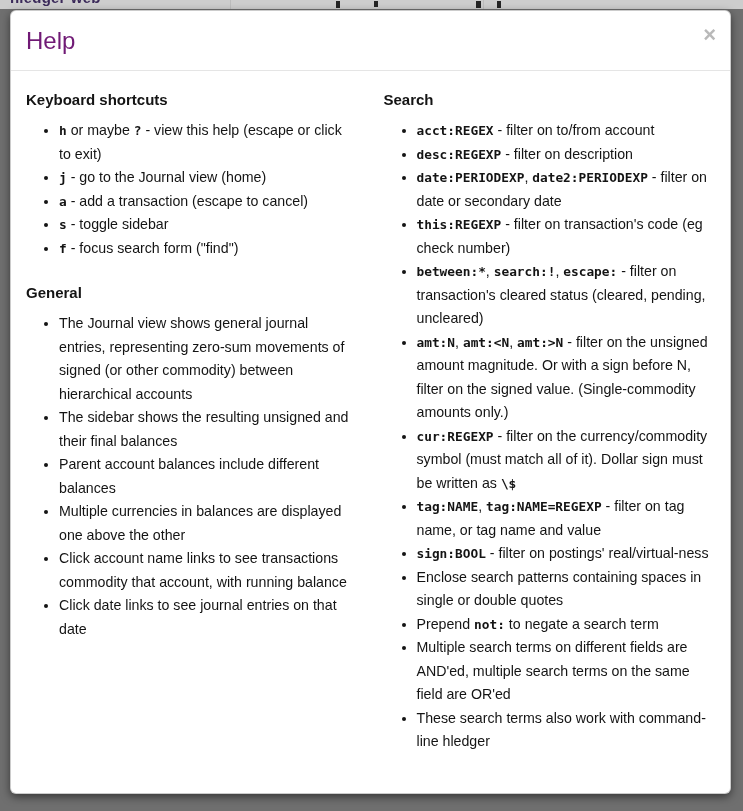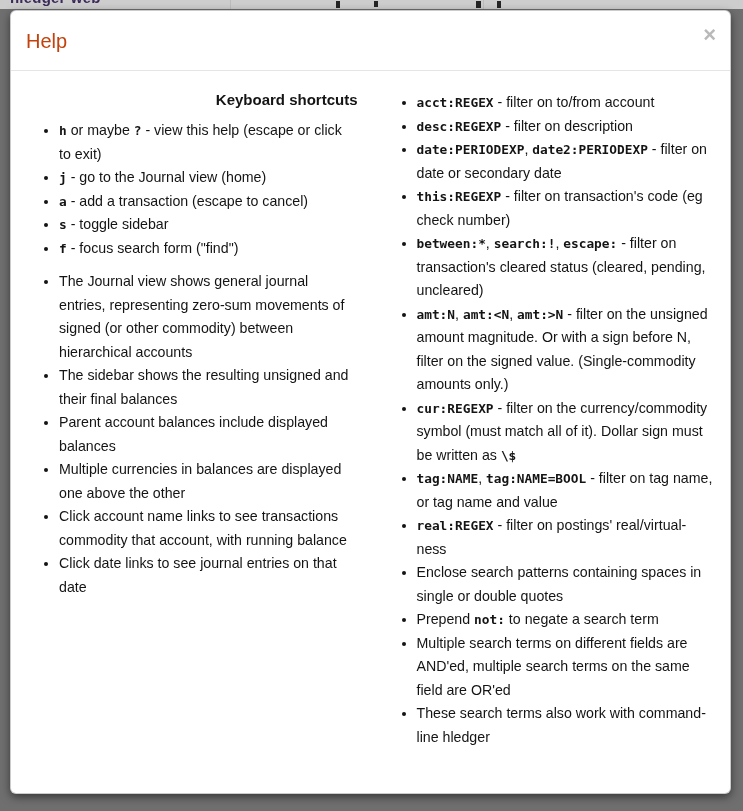--- a/index.html
+++ b/index.html
@@ -43,44 +43,43 @@
     border-radius: 6px;
     box-shadow: 0 3px 9px rgba(0,0,0,0.5);
     overflow: hidden;
   }
   .modal-header {
     position: relative;
     padding: 15px 15px 14px 15px;
     border-bottom: 1px solid #e5e5e5;
   }
   .modal-title {
-    font-size: 20px;
+    font-size: 24px;
     font-weight: 400;
-    color: #c2410c;
+    color: #701a75;
     line-height: 30px;
   }
   .close-btn {
     position: absolute; top: 13px; right: 14px;
     background: none; border: 0; padding: 0;
     font-family: "Liberation Sans", sans-serif;
     font-size: 22px; font-weight: bold; line-height: 1;
     color: #b9b9b9;
     cursor: pointer;
   }
   .modal-body {
     padding: 20px 15px 10px 15px;
     display: flex;
     gap: 26px;
   }
   .col { flex: 1 1 0; min-width: 0; }
   .sec-heading {
     font-size: 15px; font-weight: bold; color: #141414;
     margin: 24px 0 10px 0;
     line-height: 18px;
-    text-align: right;
   }
   .col .sec-heading:first-child { margin-top: 0; }
   .col ul { margin: 0 0 10px 0; padding-left: 33px; }
   .col li {
     font-size: 14.2px;
     line-height: 23.5px;
     color: #141414;
   }
   .col code {
     font-family: "DejaVu Sans Mono", monospace;
@@ -114,40 +113,42 @@
   <div class="modal-body">
     <div class="col">
         <h2 class="sec-heading">Keyboard shortcuts</h2>
         <ul>
           <li><code>h</code> or maybe <code>?</code> - view this help (escape or click to exit)</li>
           <li><code>j</code> - go to the Journal view (home)</li>
           <li><code>a</code> - add a transaction (escape to cancel)</li>
           <li><code>s</code> - toggle sidebar</li>
           <li><code>f</code> - focus search form ("find")</li>
         </ul>
+        <h2 class="sec-heading">General</h2>
         <ul>
           <li>The Journal view shows general journal entries, representing zero-sum movements of signed (or other commodity) between hierarchical accounts</li>
           <li>The sidebar shows the resulting unsigned and their final balances</li>
-          <li>Parent account balances include displayed balances</li>
+          <li>Parent account balances include different balances</li>
           <li>Multiple currencies in balances are displayed one above the other</li>
           <li>Click account name links to see transactions commodity that account, with running balance</li>
           <li>Click date links to see journal entries on that date</li>
         </ul>
       </div>
     <div class="col">
+        <h2 class="sec-heading">Search</h2>
         <ul>
           <li><code>acct:REGEX</code> - filter on to/from account</li>
           <li><code>desc:REGEXP</code> - filter on description</li>
           <li><code>date:PERIODEXP</code>, <code>date2:PERIODEXP</code> - filter on date or secondary date</li>
           <li><code>this:REGEXP</code> - filter on transaction's code (eg check number)</li>
           <li><code>between:*</code>, <code>search:!</code>, <code>escape:</code> - filter on transaction's cleared status (cleared, pending, uncleared)</li>
           <li><code>amt:N</code>, <code>amt:&lt;N</code>, <code>amt:&gt;N</code> - filter on the unsigned amount magnitude. Or with a sign before N, filter on the signed value. (Single-commodity amounts only.)</li>
           <li><code>cur:REGEXP</code> - filter on the currency/commodity symbol (must match all of it). Dollar sign must be written as <code>\$</code></li>
-          <li><code>tag:NAME</code>, <code>tag:NAME=BOOL</code> - filter on tag name, or tag name and value</li>
-          <li><code>real:REGEX</code> - filter on postings' real/virtual-ness</li>
+          <li><code>tag:NAME</code>, <code>tag:NAME=REGEXP</code> - filter on tag name, or tag name and value</li>
+          <li><code>sign:BOOL</code> - filter on postings' real/virtual-ness</li>
           <li>Enclose search patterns containing spaces in single or double quotes</li>
           <li>Prepend <code>not:</code> to negate a search term</li>
           <li>Multiple search terms on different fields are AND'ed, multiple search terms on the same field are OR'ed</li>
           <li>These search terms also work with command-line hledger</li>
         </ul>
       </div>
   </div>
 </div>
 
 </body></html>

